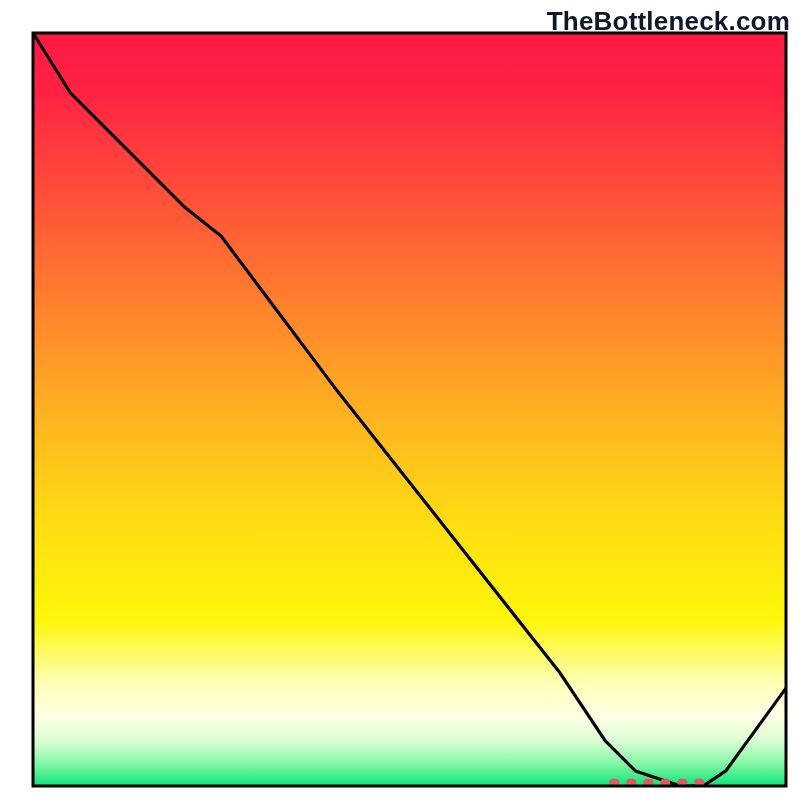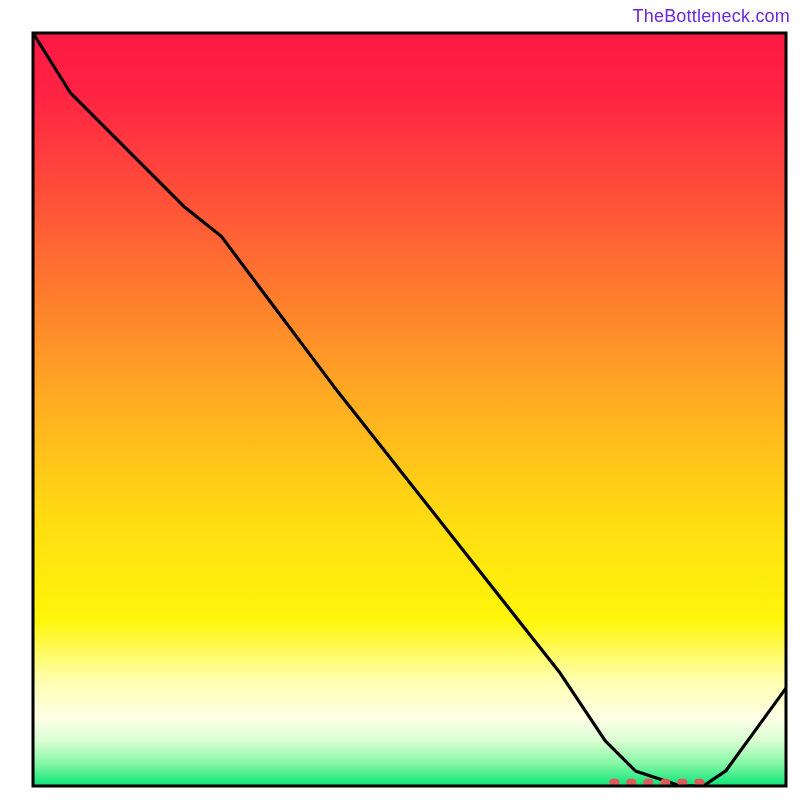--- a/index.html
+++ b/index.html
@@ -13,23 +13,23 @@
   }
   .stage {
     position: relative;
     width: 800px;
     height: 800px;
   }
   .watermark {
     position: absolute;
     top: 6px;
     right: 10px;
-    color: #6d28d9;
-    font-size: 18px;
-    font-weight: 400;
+    color: #0f172a;
+    font-size: 26px;
+    font-weight: 700;
     letter-spacing: 0.2px;
   }
   svg.chart {
     position: absolute;
     left: 0;
     top: 0;
     width: 800px;
     height: 800px;
     display: block;
   }

